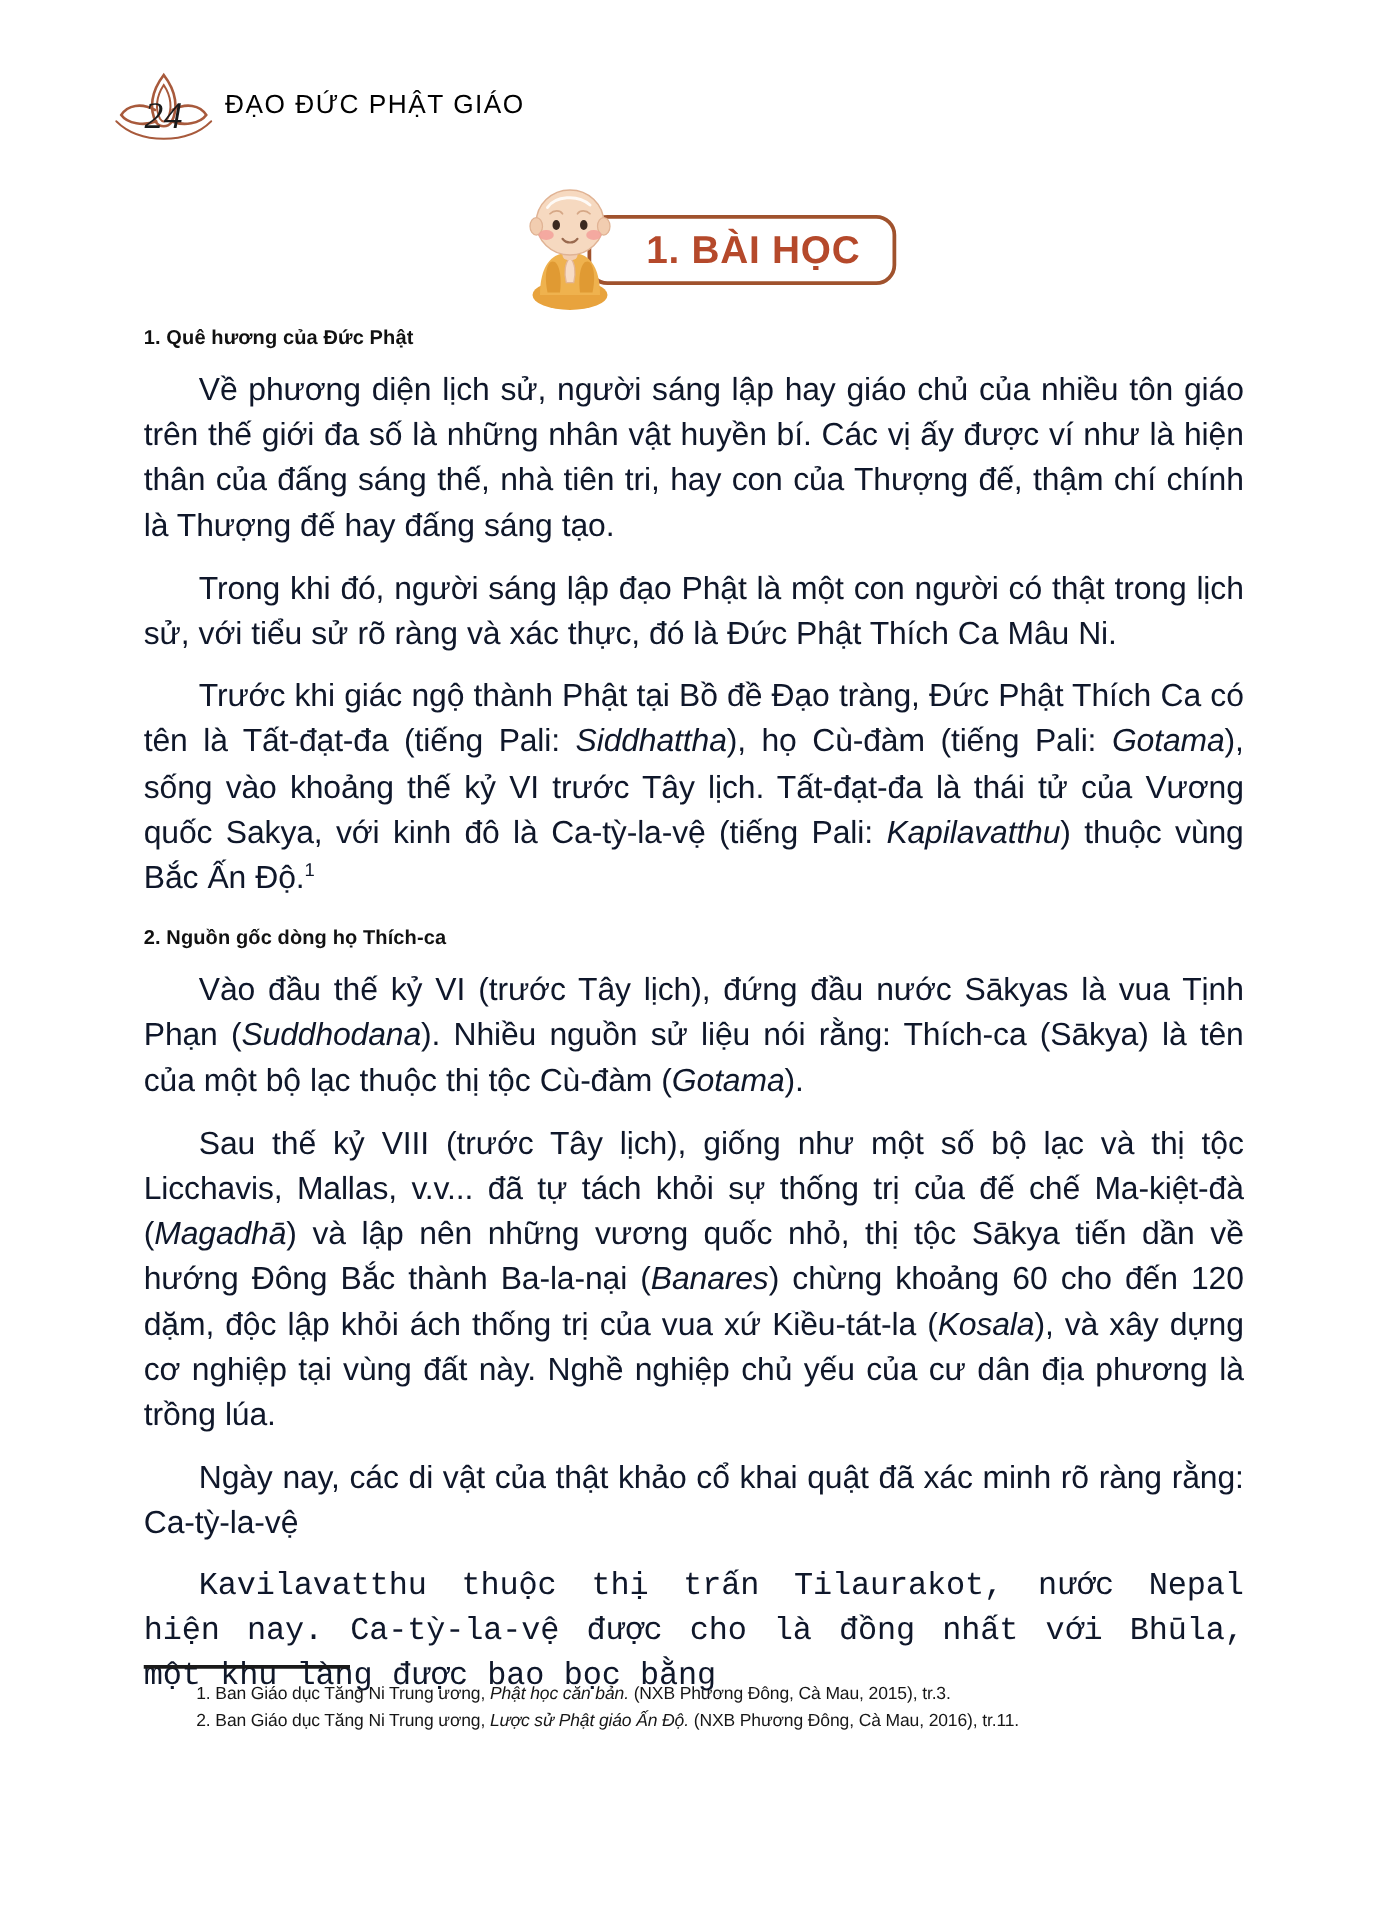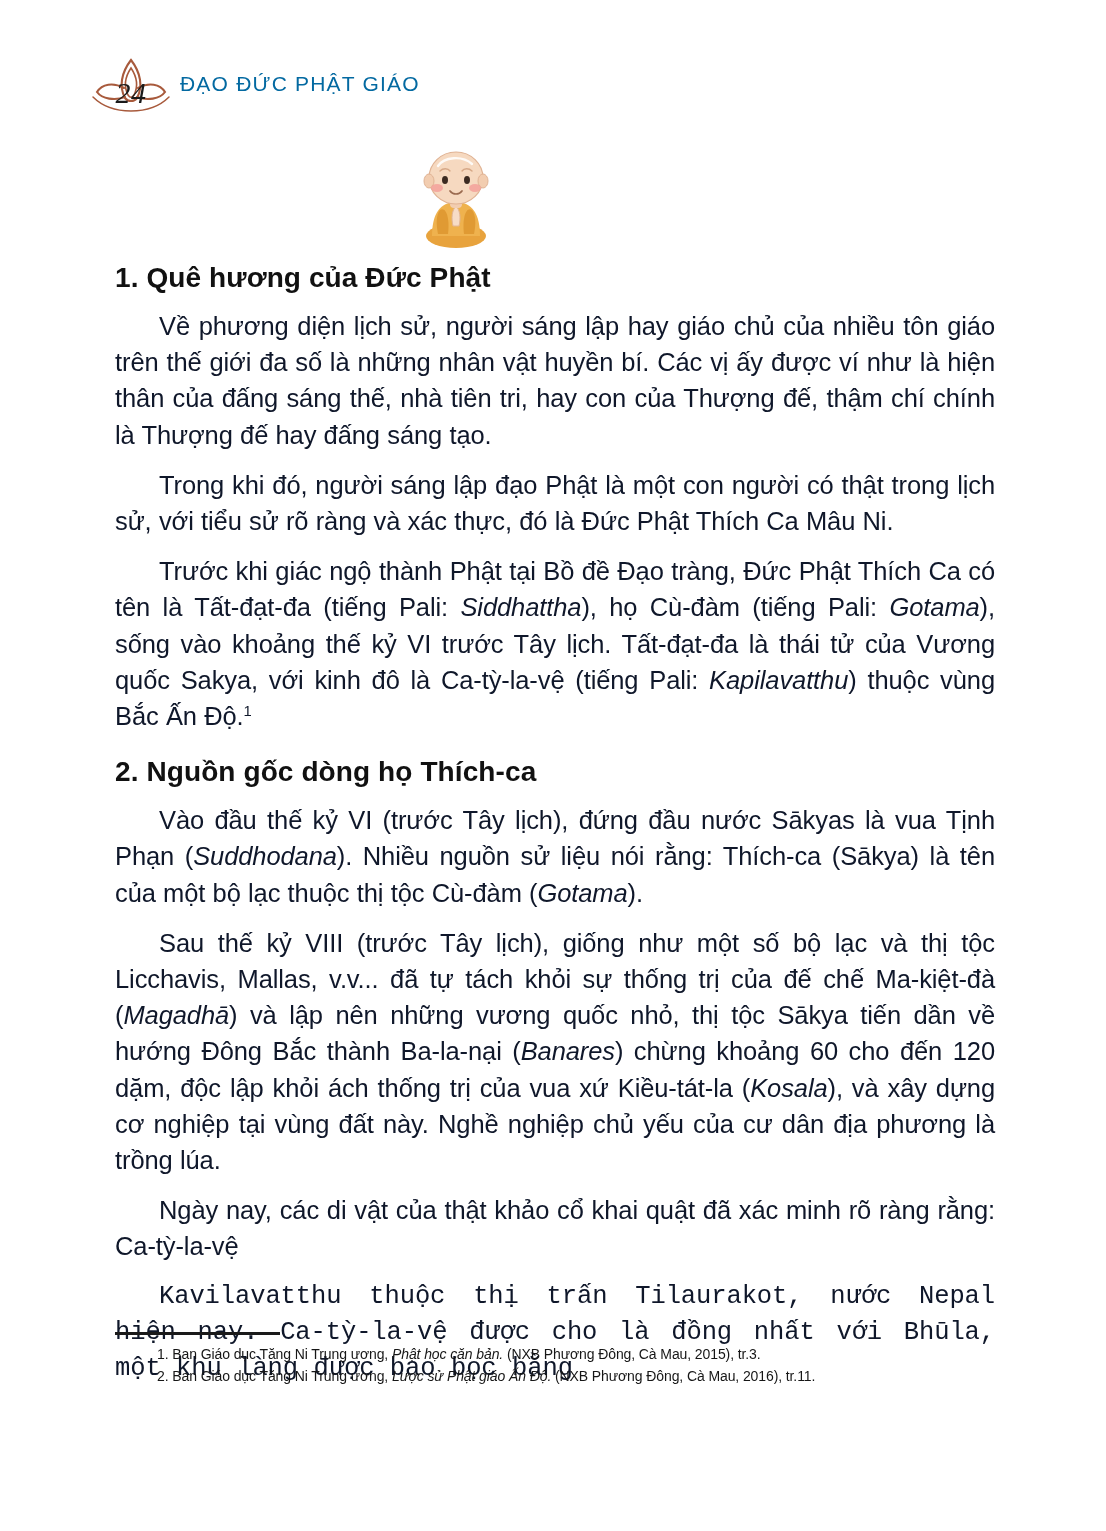--- a/index.html
+++ b/index.html
@@ -50,21 +50,21 @@
     font-size: 30px;
     font-style: italic;
     color: #1a1a1a;
     letter-spacing: 0.5px;
     text-align: right;
   }
   .head-title {
     margin-left: 6px;
     font-size: 21px;
     letter-spacing: 1.2px;
-    color: #0369a1;
+    color: #000000;
     font-weight: 400;
     white-space: nowrap;
   }
 
   
   .lesson-badge-wrap {
     position: absolute;
     left: 418px;
     top: 148px;
     display: flex;
@@ -101,21 +101,21 @@
   }
 
   
   .content {
     position: absolute;
     left: 115px;
     top: 262px;
     width: 880px;
   }
   .section-heading {
-    font-size: 28px;
+    font-size: 16px;
     font-weight: bold;
     color: #111111;
     margin: 0 0 14px 0;
     letter-spacing: 0.1px;
   }
   .section-heading.second {
     margin-top: 22px;
     margin-bottom: 14px;
   }
   p.body-para {
@@ -205,20 +205,23 @@
 
         <path d="M22 23 C 25 20, 30 20, 32 23" fill="none" stroke="#D6A887" stroke-width="1.4" stroke-linecap="round"></path>
         <path d="M44 23 C 46 20, 51 20, 54 23" fill="none" stroke="#D6A887" stroke-width="1.4" stroke-linecap="round"></path>
 
         <ellipse cx="19" cy="40" rx="6" ry="4" fill="#F3A09A" opacity="0.85"></ellipse>
         <ellipse cx="57" cy="40" rx="6" ry="4" fill="#F3A09A" opacity="0.85"></ellipse>
 
         <path d="M32 43 C 35 47, 41 47, 44 43" fill="none" stroke="#9A6A4F" stroke-width="1.7" stroke-linecap="round"></path>
       </svg>
     </div>
+    <div class="badge-box">
+      <span class="badge-label">1. BÀI HỌC</span>
+    </div>
   </div>
 
   <div class="content">
 
     <h2 class="section-heading">1. Quê hương của Đức Phật</h2>
     <p class="body-para">Về phương diện lịch sử, người sáng lập hay giáo chủ của nhiều tôn giáo trên thế giới đa số là những nhân vật huyền bí. Các vị ấy được ví như là hiện thân của đấng sáng thế, nhà tiên tri, hay con của Thượng đế, thậm chí chính là Thượng đế hay đấng sáng tạo.</p>
     <p class="body-para">Trong khi đó, người sáng lập đạo Phật là một con người có thật trong lịch sử, với tiểu sử rõ ràng và xác thực, đó là Đức Phật Thích Ca Mâu Ni.</p>
     <p class="body-para"><span>Trước khi giác ngộ thành Phật tại Bồ đề Đạo tràng, Đức Phật Thích Ca có tên là Tất-đạt-đa (tiếng Pali: </span><span class="it">Siddhattha</span><span>), họ Cù-đàm (tiếng Pali: </span><span class="it">Gotama</span><span>), sống vào khoảng thế kỷ VI trước Tây lịch. Tất-đạt-đa là thái tử của Vương quốc Sakya, với kinh đô là Ca-tỳ-la-vệ (tiếng Pali: </span><span class="it">Kapilavatthu</span><span>) thuộc vùng Bắc Ấn Độ.</span><sup class="fn">1</sup></p>
 
     <h2 class="section-heading second">2. Nguồn gốc dòng họ Thích-ca</h2>

